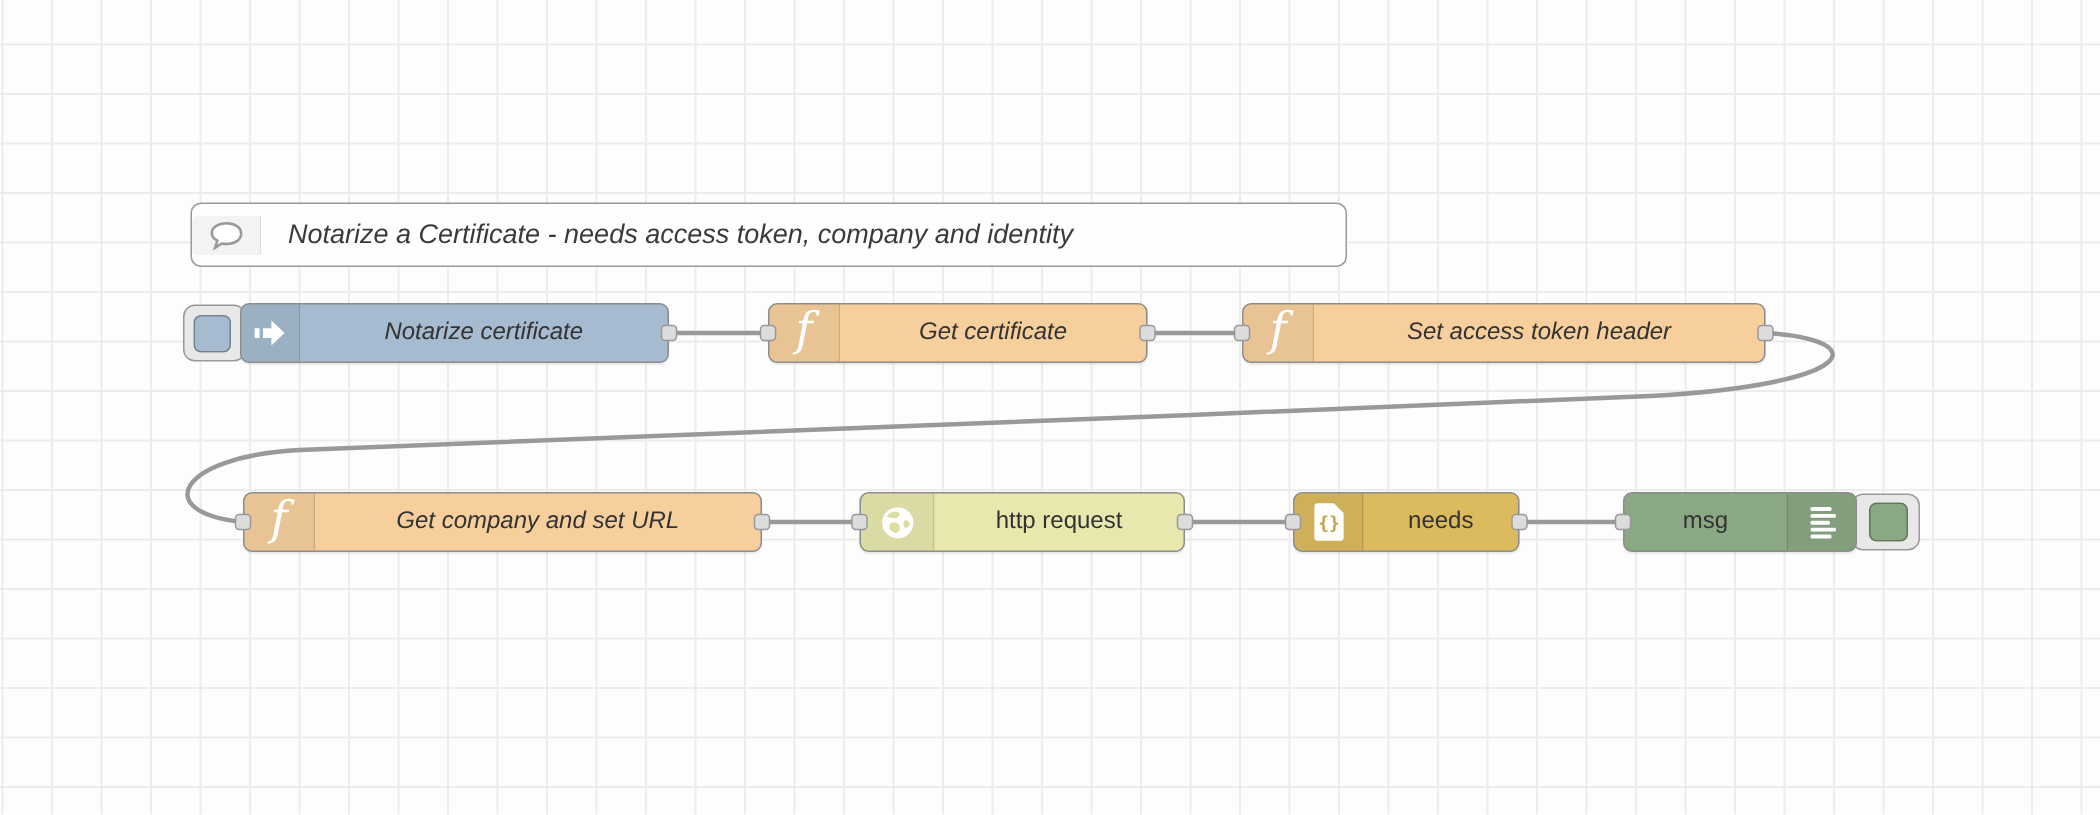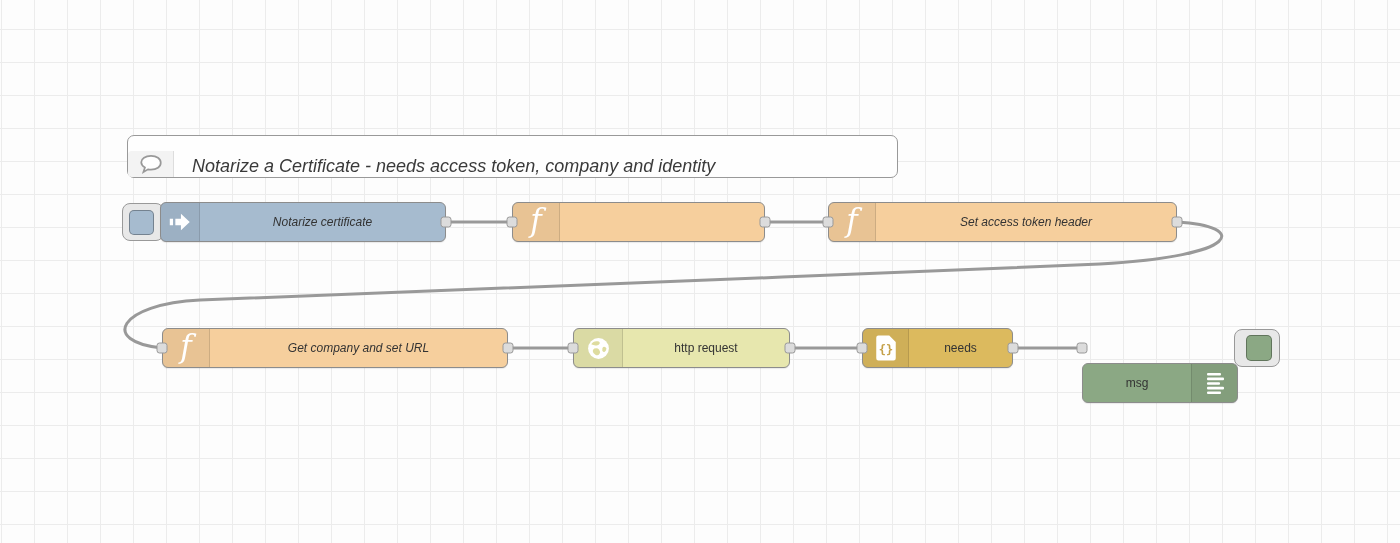--- a/index.html
+++ b/index.html
@@ -31,21 +31,21 @@
     background:rgba(0,0,0,0.055);
     border-right:1px solid rgba(0,0,0,0.12);
     border-radius:4px 0 0 4px;
   }
   .icon-band.right{
     border-right:none;border-left:1px solid rgba(0,0,0,0.12);
     border-radius:0 4px 4px 0;
   }
   .node-label{
     flex:1 1 auto;display:flex;align-items:center;justify-content:center;
-    font-size:12px;color:#333;white-space:nowrap;padding:0 10px;
+    font-size:16px;color:#333;white-space:nowrap;padding:0 10px;
   }
   .node-label.italic{font-style:italic;}
   .f-glyph{
     font-family:"DejaVu Serif",serif;font-style:italic;
     color:#fff;font-size:31px;line-height:1;padding-bottom:4px;
   }
 
   .port{
     position:absolute;width:11px;height:11px;z-index:4;
     background:#dcdcdc;border:1.5px solid #999;border-radius:3px;
@@ -58,21 +58,21 @@
     box-sizing:border-box;
   }
   .btn-inner{
     position:absolute;z-index:1;border-radius:5px;
     border:1.5px solid rgba(0,0,0,0.30);box-sizing:border-box;
   }
 
   .comment{
     position:absolute;left:127px;top:135px;width:771px;height:43px;z-index:3;
     background:#fefefe;border:1.5px solid #999;border-radius:7px;
-    box-sizing:border-box;display:flex;align-items:flex-end;
+    box-sizing:border-box;display:flex;align-items:center;
   }
   .comment .icon-band{
     width:45px;background:#f3f3f3;border-right:1px solid #ddd;
   }
   .comment-label{
     flex:1;display:flex;align-items:center;
     padding-left:18px;font-size:18px;font-style:italic;color:#3a3a3a;
     white-space:nowrap;
   }
 
@@ -123,20 +123,21 @@
       </svg>
     </div>
     <div class="node-label italic">Notarize certificate</div>
   </div>
   <div class="port" style="left:446px;top:222px;"></div>
 
   <div class="node func" id="node-func1" style="background-color: rgb(246, 207, 157);">
     <div class="icon-band">
         <span class="f-glyph">f</span>
       </div>
+    <div class="node-label italic">Get certificate</div>
   </div>
   <div class="port" style="left:512px;top:222px;"></div>
   <div class="port" style="left:765px;top:222px;"></div>
 
   <div class="node func" id="node-func2" style="background-color: rgb(246, 207, 157);">
     <div class="icon-band">
         <span class="f-glyph">f</span>
       </div>
     <div class="node-label italic">Set access token header</div>
   </div>
@@ -174,21 +175,21 @@
       </svg>
     </div>
     <div class="node-label">needs</div>
   </div>
   <div class="port" style="left:862px;top:348px;"></div>
   <div class="port" style="left:1013px;top:348px;"></div>
 
   <div class="btn-outer" style="left:1234px;top:329px;width:46px;height:38px;"></div>
   <div class="btn-inner" style="left: 1246px; top: 335px; width: 26px; height: 26px; background-color: rgb(139, 168, 132);"></div>
 
-  <div class="node" id="node-debug" style="background-color: rgb(139, 168, 132); margin-top: 35px;">
+  <div class="node" id="node-debug" style="background-color: rgb(139, 168, 132);">
     <div class="node-label">msg</div>
     <div class="icon-band right">
       <svg width="22" height="24" viewBox="0 0 22 24">
         <rect x="3" y="2" width="14" height="2.6" rx="1" fill="#fff"></rect>
         <rect x="3" y="6.6" width="17" height="2.6" rx="1" fill="#fff"></rect>
         <rect x="3" y="11.2" width="13" height="2.6" rx="1" fill="#fff"></rect>
         <rect x="3" y="15.8" width="17" height="2.6" rx="1" fill="#fff"></rect>
         <rect x="3" y="20.4" width="14" height="2.6" rx="1" fill="#fff"></rect>
       </svg>
     </div>

